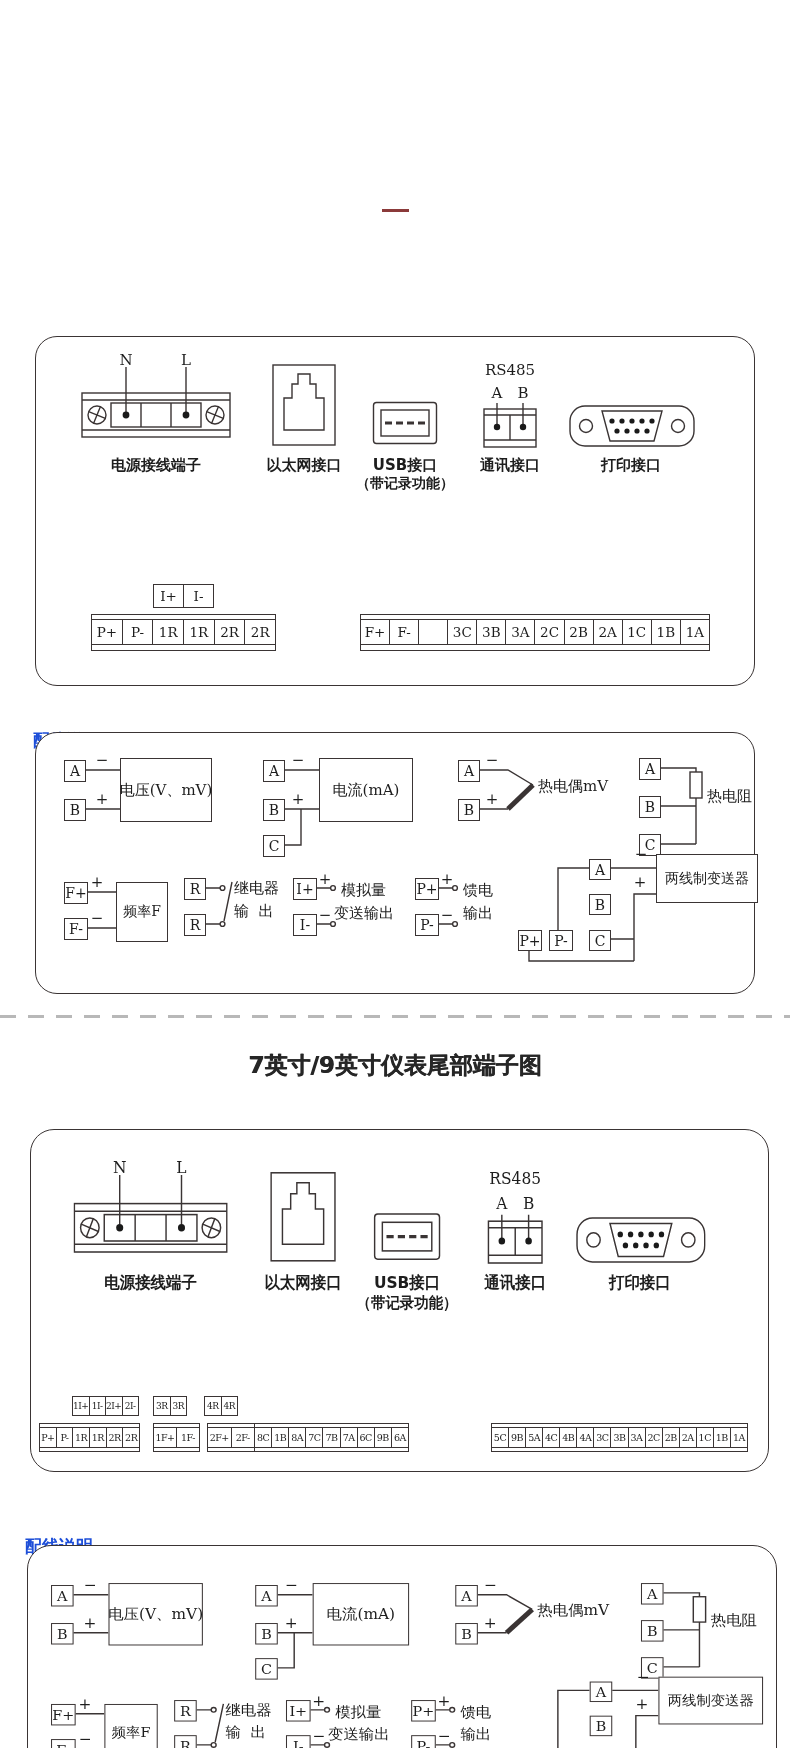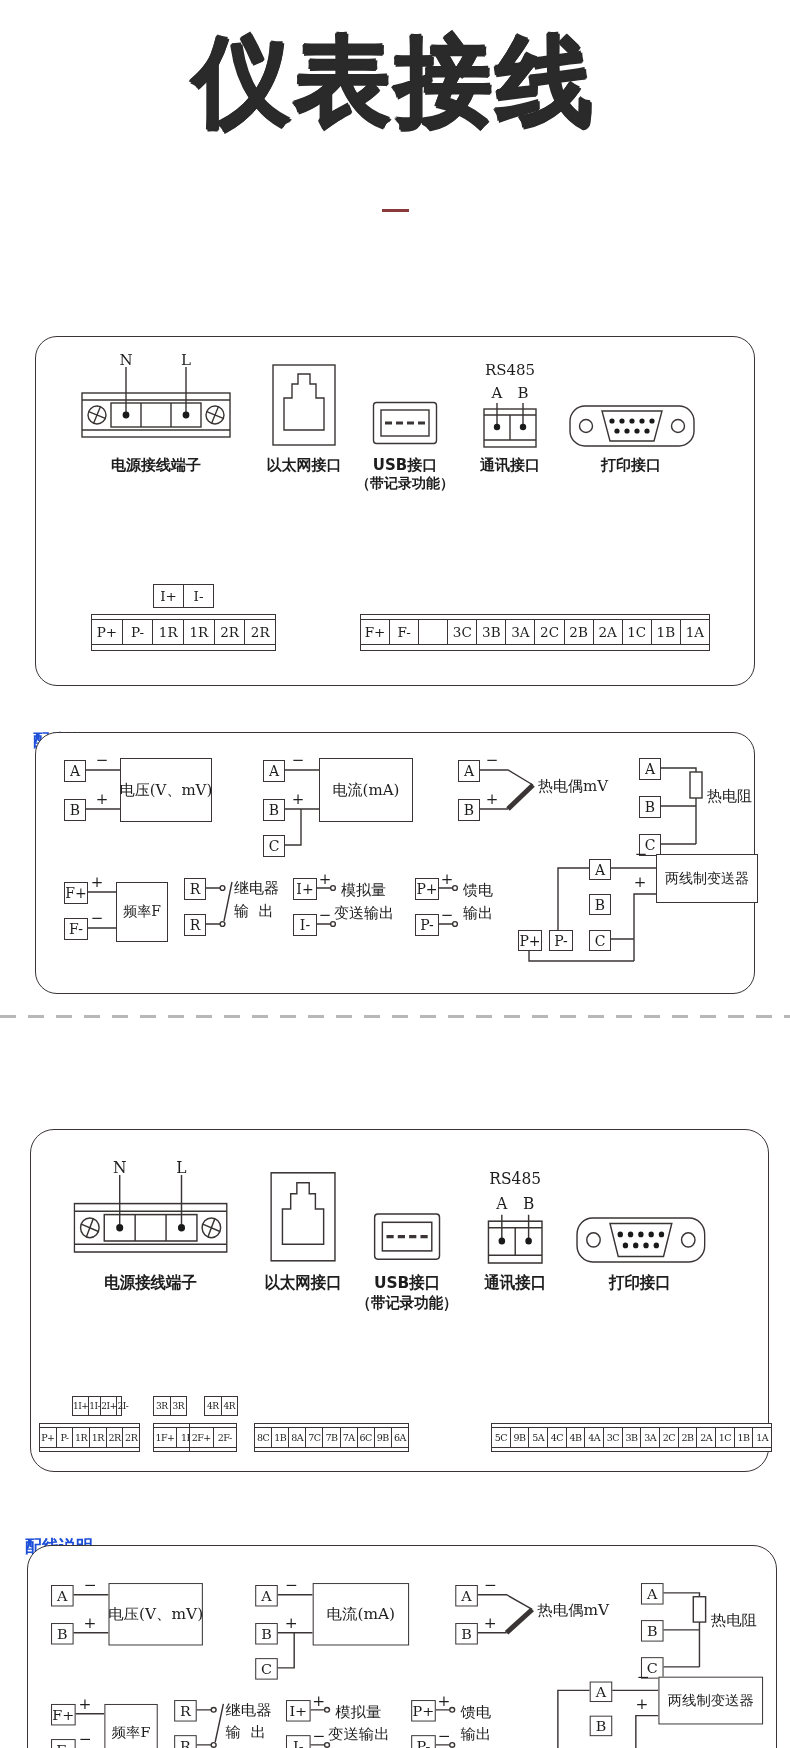--- a/index.html
+++ b/index.html
@@ -45,21 +45,20 @@
   .sg{position:absolute;width:16px;text-align:center;font:15px "DejaVu Serif",serif;color:#1d1d1d;}
   .dlabel{position:absolute;font:15px "DejaVu Serif",serif;color:#1d1d1d;white-space:pre;}
   #dash-divider{position:absolute;left:0;top:1015px;width:790px;height:3px;
     background:repeating-linear-gradient(90deg,#b8b8b8 0 16px,transparent 16px 28px);}
 </style>
 </head>
 <body>
 
 <div id="canvas">
 
-  <div id="page-title">仪表接线</div>
   <div id="title-divider"></div>
 
 
   <div class="panel" style="left:35px;top:336px;width:718px;height:348px">
 
     <div class="layer" id="conn-row">
 
       <div class="cgroup" style="left:40px;top:14px;width:160px;height:135px">
         <span class="pinlbl" style="left:40px;top:0;width:20px">N</span>
         <span class="pinlbl" style="left:100px;top:0;width:20px">L</span>
@@ -309,20 +308,21 @@
       <div class="tb w22" style="left:482px;top:197px;height:19px">P+</div>
       <div class="tb w22" style="left:513px;top:197px;height:19px">P-</div>
       <div class="sg" style="left:597px;top:112px">−</div>
       <div class="sg" style="left:596px;top:140px">+</div>
       <div class="bigbox f14" style="left:620px;top:121px;width:100px;height:47px">两线制变送器</div>
     </div>
   </div>
 
   <div id="dash-divider"></div>
 
+  <div class="sec-title" style="top:1050px">7英寸/9英寸仪表尾部端子图</div>
 
   <div class="panel" style="left:30px;top:1129px;width:737px;height:341px;border-radius:24px">
     <div class="clone-wrap" style="transform:translate(-4px,12px) scale(1.03,1.1)">
         <div class="layer" id="conn-row">
 
       <div class="cgroup" style="left:40px;top:14px;width:160px;height:135px">
         <span class="pinlbl" style="left:40px;top:0;width:20px">N</span>
         <span class="pinlbl" style="left:100px;top:0;width:20px">L</span>
         <svg style="left:5px;top:16px" width="150" height="72" viewBox="0 0 150 72">
           <g stroke="#3a3434" stroke-width="1.4" fill="none">
@@ -404,21 +404,21 @@
                 <circle cx="58" cy="28" r="2.6"></circle>
                 <circle cx="68" cy="28" r="2.6"></circle>
                 <circle cx="78" cy="28" r="2.6"></circle>
           </g>
         </svg>
         <div class="clabel" style="left:0;top:105px;width:150px">打印接口</div>
       </div>
     </div>
       </div>
 
-    <div class="strip sm aux" style="left:41px;top:266px;width:50px">
+    <div class="strip sm aux" style="left:41px;top:266px;width:67px">
       <div class="scells">
           <div class="scell">
             <span>1I+</span>
           </div>
           <div class="scell">
             <span>1I-</span>
           </div>
           <div class="scell">
             <span>2I+</span>
           </div>
@@ -477,21 +477,21 @@
       <div class="scells">
           <div class="scell">
             <span>1F+</span>
           </div>
           <div class="scell">
             <span>1F-</span>
           </div>
         </div>
       <div class="srail b"></div>
     </div>
-    <div class="strip sm" style="left:158px;top:293px;width:48px">
+    <div class="strip sm" style="left:176px;top:293px;width:48px">
       <div class="srail"></div>
       <div class="scells">
           <div class="scell">
             <span>2F+</span>
           </div>
           <div class="scell">
             <span>2F-</span>
           </div>
         </div>
       <div class="srail b"></div>
@@ -522,21 +522,21 @@
           </div>
           <div class="scell">
             <span>9B</span>
           </div>
           <div class="scell">
             <span>6A</span>
           </div>
         </div>
       <div class="srail b"></div>
     </div>
-    <div class="strip sm" style="left:460px;top:293px;width:281px">
+    <div class="strip sm" style="left:460px;top:293px;width:257px">
       <div class="srail"></div>
       <div class="scells">
           <div class="scell">
             <span>5C</span>
           </div>
           <div class="scell">
             <span>9B</span>
           </div>
           <div class="scell">
             <span>5A</span>

